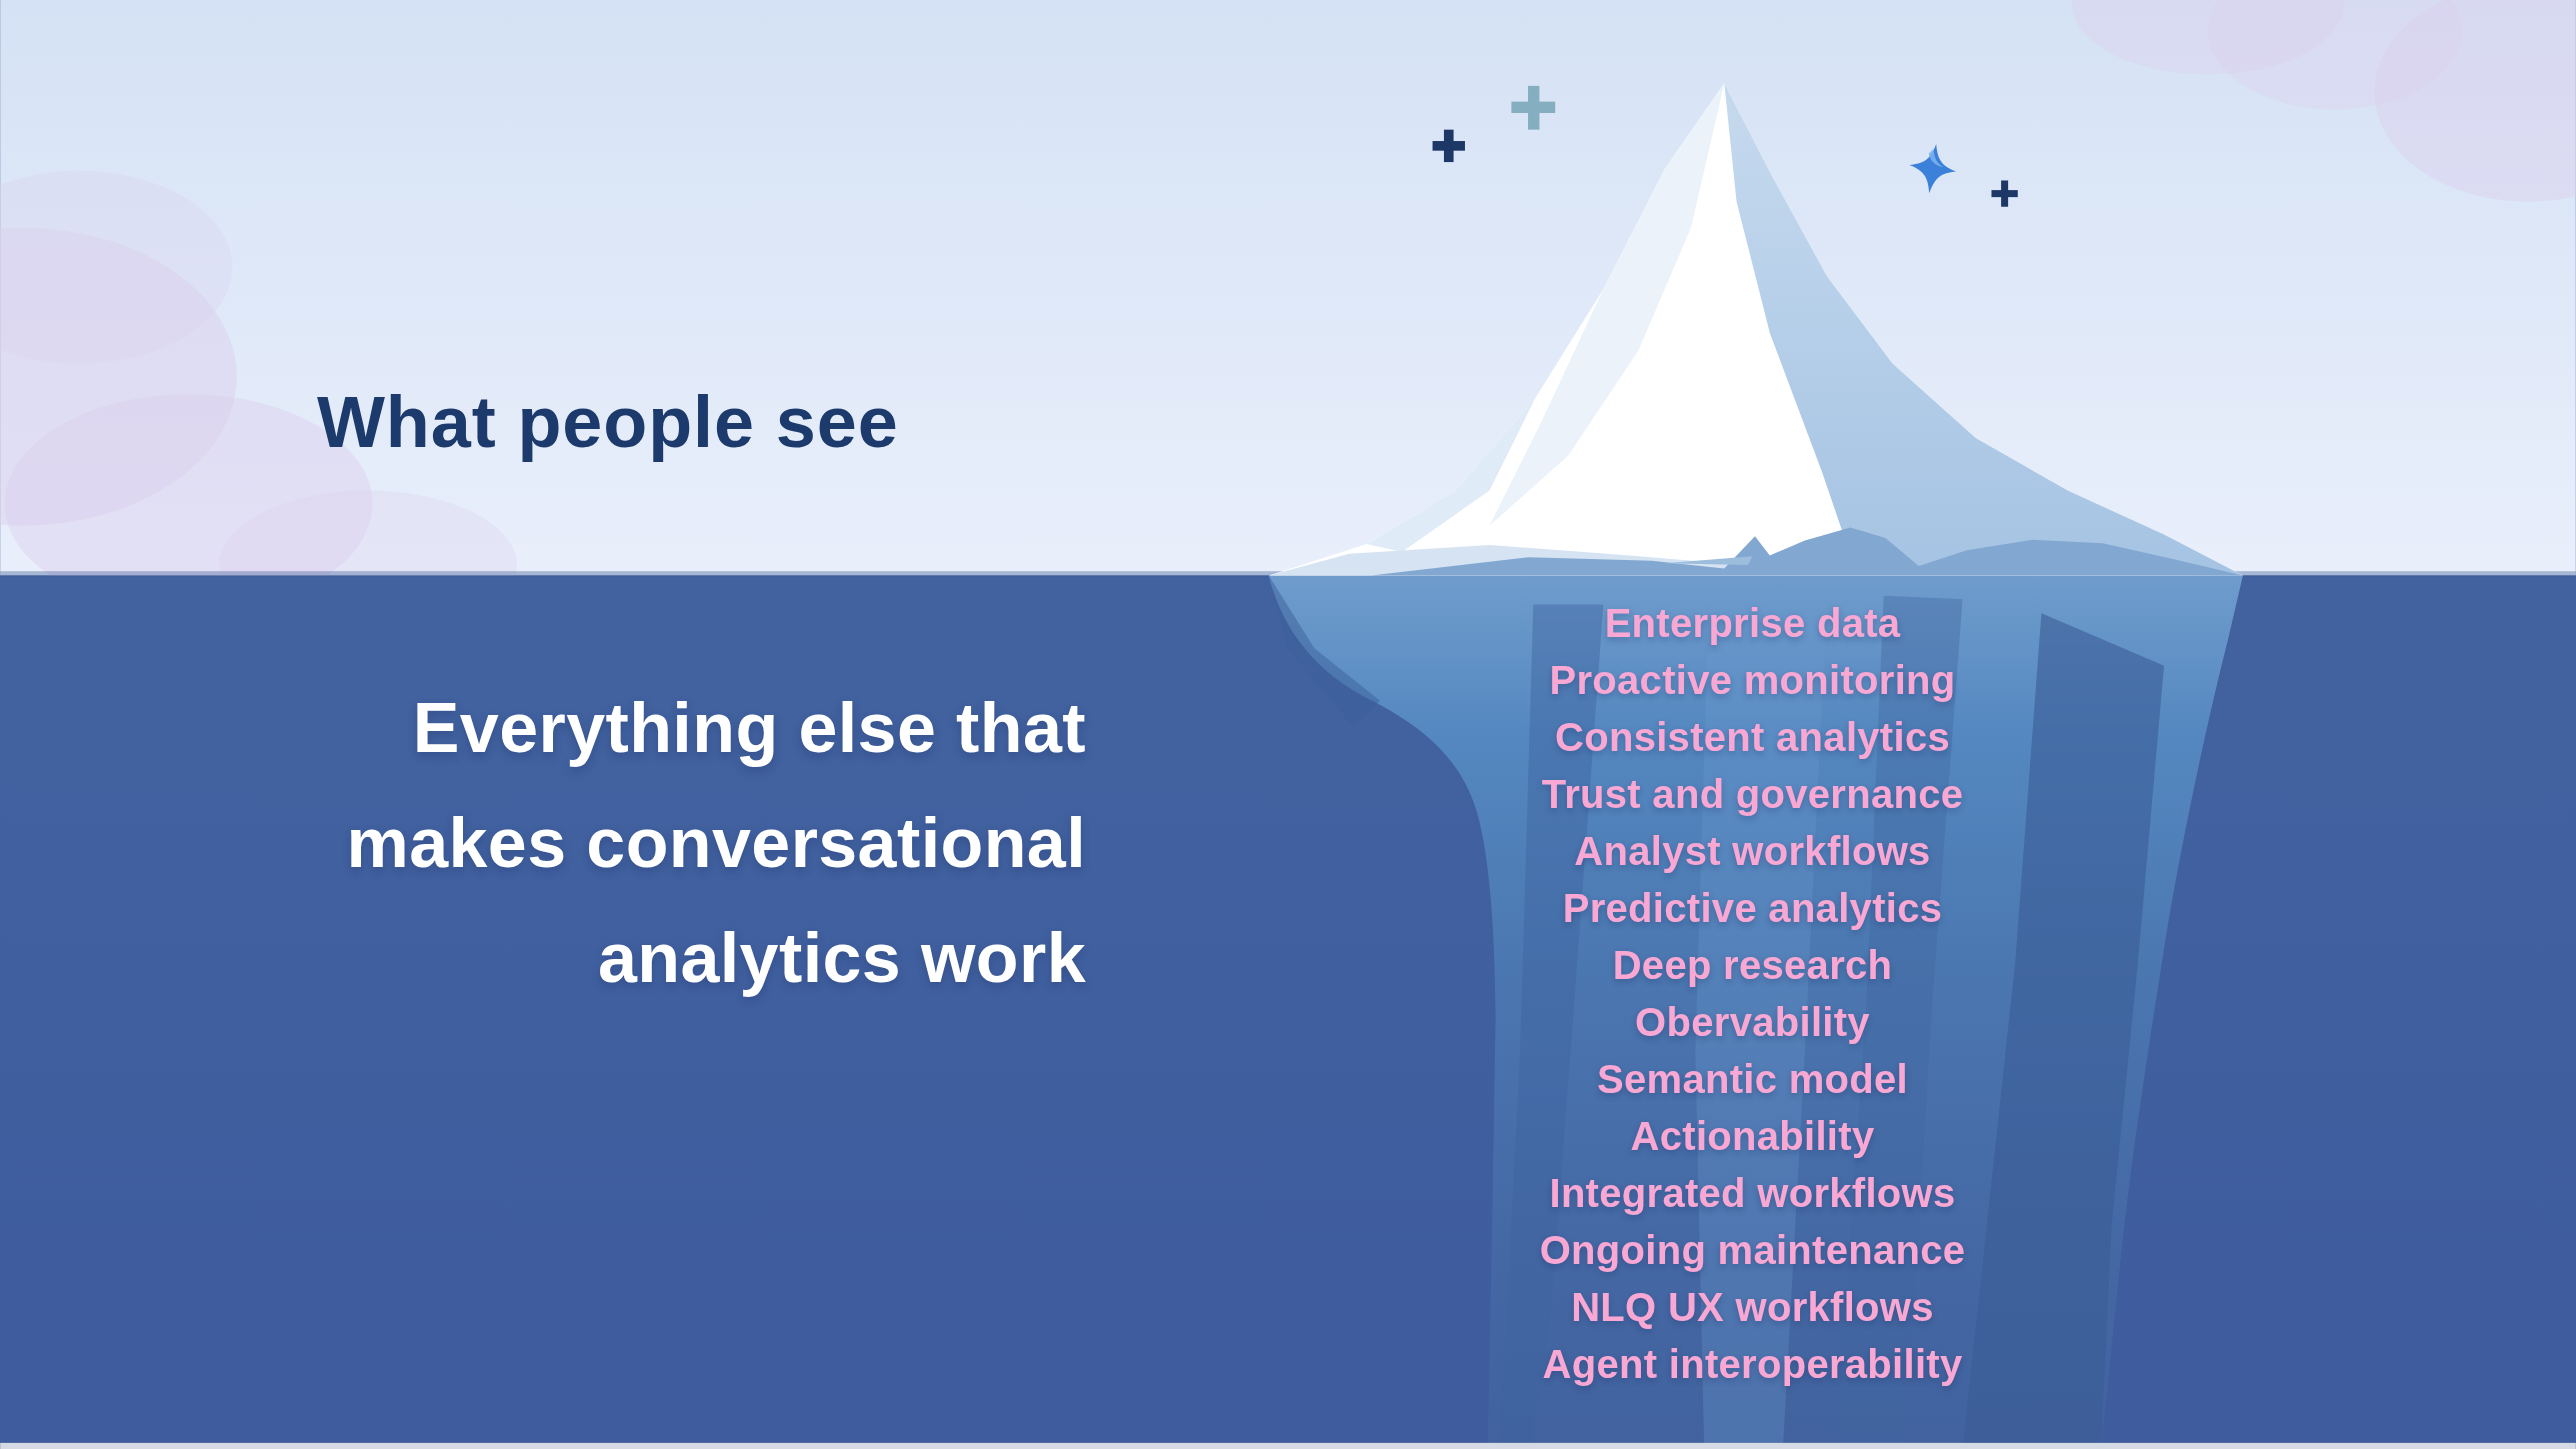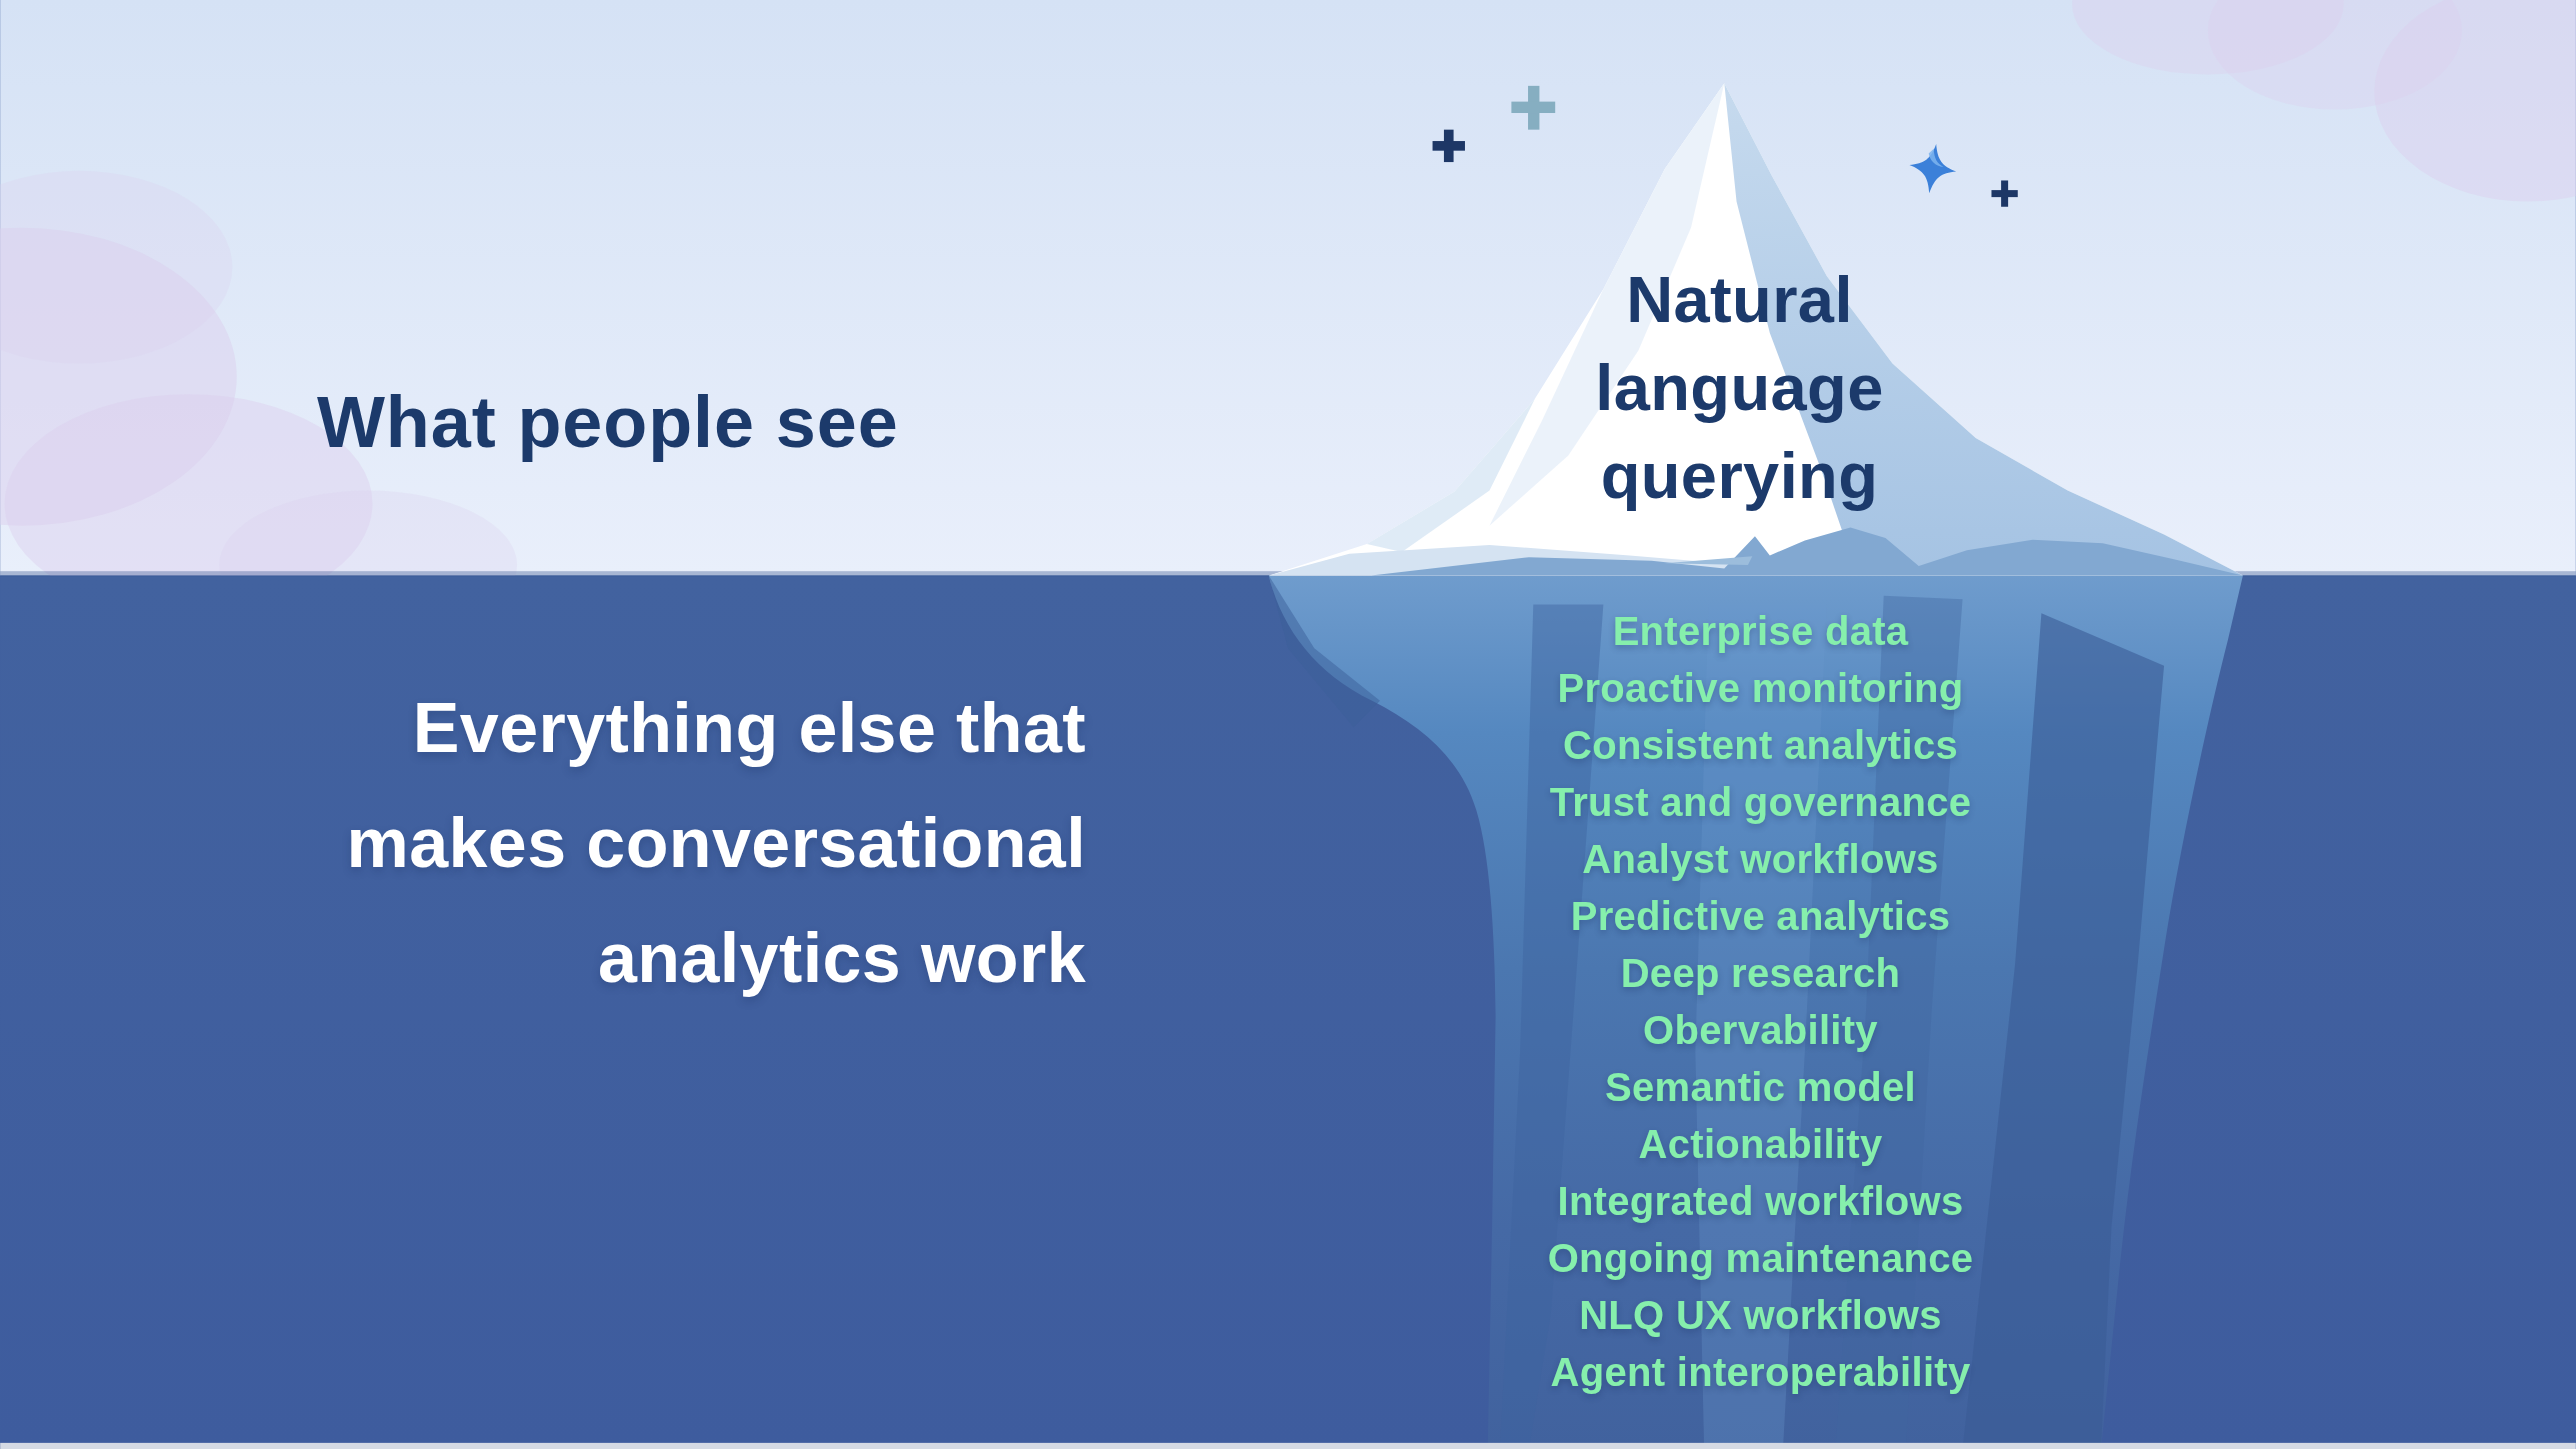--- a/index.html
+++ b/index.html
@@ -25,23 +25,23 @@
     text-shadow:0 3.5px 8.8px rgba(23,44,92,.28);
   }
   .tip-heading{
     left:1433px;top:256px;width:613px;
     text-align:center;font-size:65px;line-height:88px;
     color:#1c3a6b;letter-spacing:0.4px;
   }
   .hidden-list{
     left:1354px;top:591px;width:789px;
     text-align:center;font-size:40px;line-height:57px;
-    color:#86efac;letter-spacing:0.3px;
+    color:#f9a8d4;letter-spacing:0.3px;
     text-shadow:0 2.6px 6.1px rgba(23,44,92,.30);
-    list-style:none;margin:12px;padding:0;
+    list-style:none;margin:4px;padding:0;
   }
   .hidden-list li{height:57px;}
 </style>
 </head>
 <body>
 
 <div class="stage">
 
   <svg class="scene" width="2576" height="1449" viewBox="0 0 2940 1654">
     <defs>
@@ -139,25 +139,20 @@
   </svg>
 
   <div class="txt heading-above">What people see</div>
 
   <div class="txt heading-below">
     <div>Everything else that</div>
     <div>makes conversational</div>
     <div>analytics work</div>
   </div>
 
-  <div class="txt tip-heading">
-    <div>Natural</div>
-    <div>language</div>
-    <div>querying</div>
-  </div>
 
   <ul class="txt hidden-list">
     <li>Enterprise data</li>
     <li>Proactive monitoring</li>
     <li>Consistent analytics</li>
     <li>Trust and governance</li>
     <li>Analyst workflows</li>
     <li>Predictive analytics</li>
     <li>Deep research</li>
     <li>Obervability</li>

